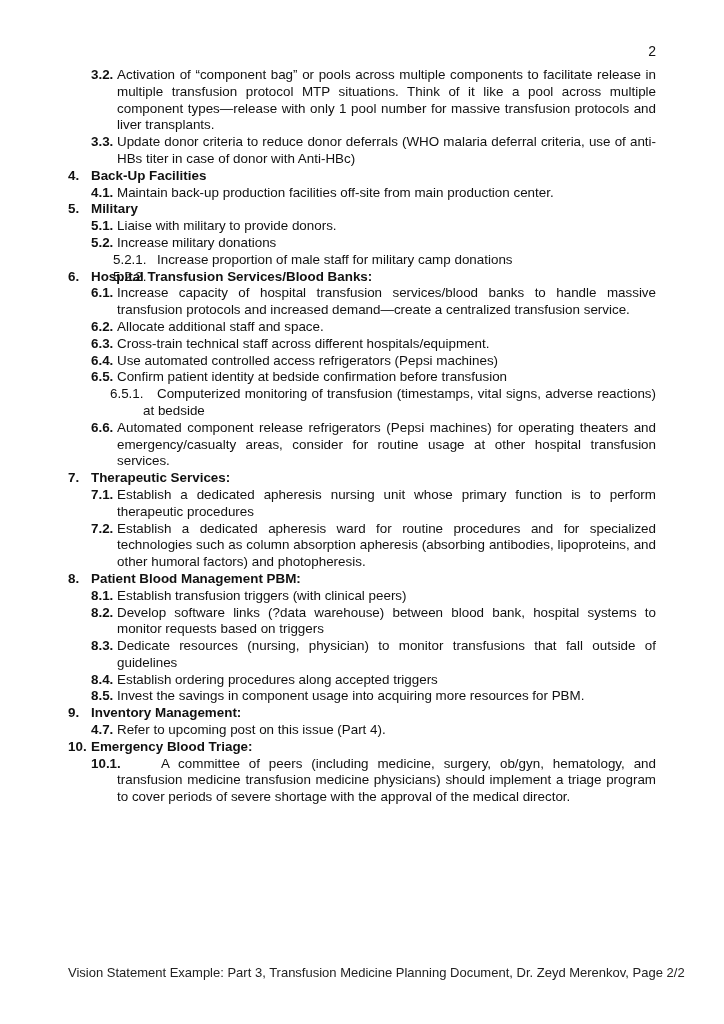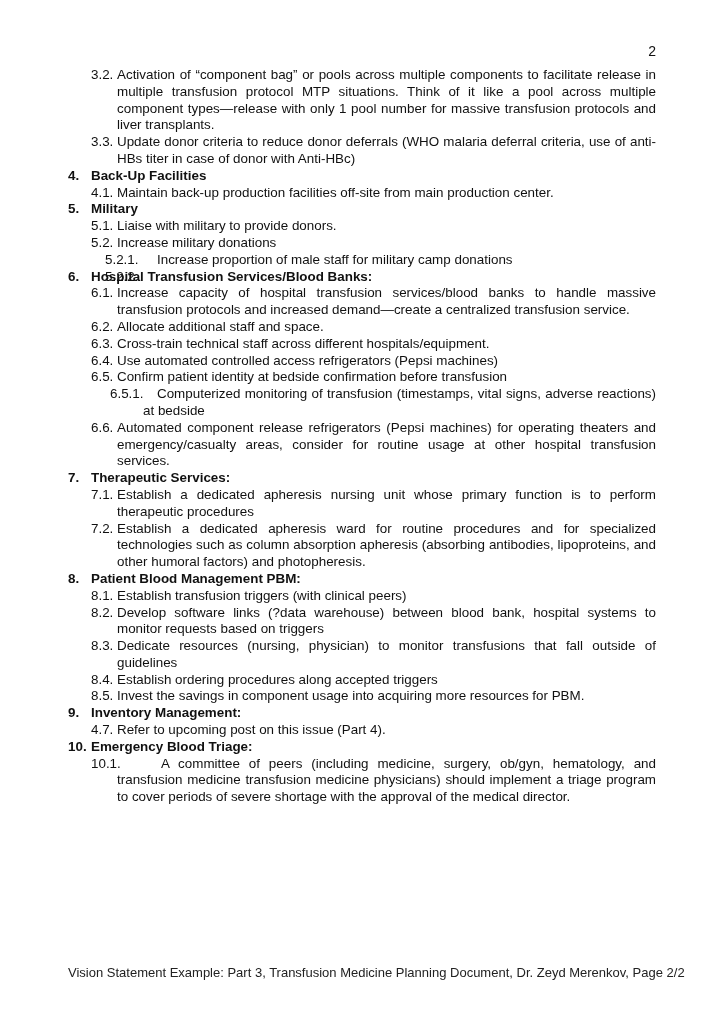--- a/index.html
+++ b/index.html
@@ -12,23 +12,23 @@
     font-size: 14px; line-height: 16px;
   }
   .doc {
     position: absolute; top: 67px; left: 68px; width: 588px;
     font-size: 13.4px; line-height: 16.8px;
   }
   .row { position: relative; text-align: justify; text-align-last: left; }
   .row .num { position: absolute; left: 0; top: 0; }
   .l1 { padding-left: 23px; font-weight: bold; }
   .l2 { padding-left: 49px; margin-left: 0; }
-  .l2 .num { left: 23px; }
+  .l2 .num { left: 23px; font-weight: bold; }
   .l3 { padding-left: 89px; text-indent: 0; }
-  .l3 .num { left: 37px; }
+  .l3 .num { left: 45px; }
   .l3.wrap-indent { padding-left: 75px; }
   .l3.wrap-indent .first { padding-left: 14px; }
   .footer {
     position: absolute; top: 966px; left: 68px;
     font-size: 13px; line-height: 14px; color: #222222; white-space: nowrap;
   }
 </style>
 </head>
 <body>
 

